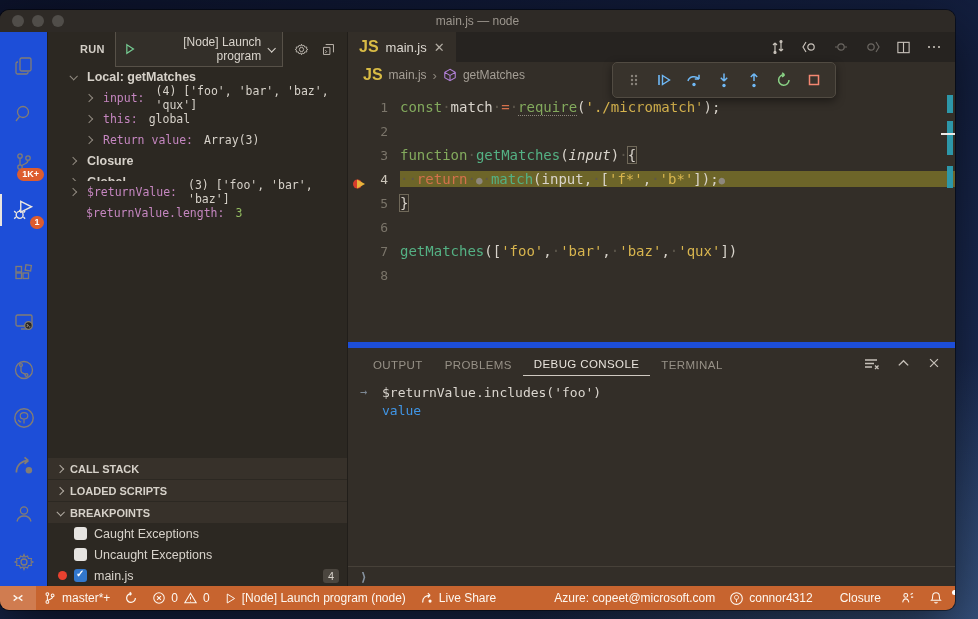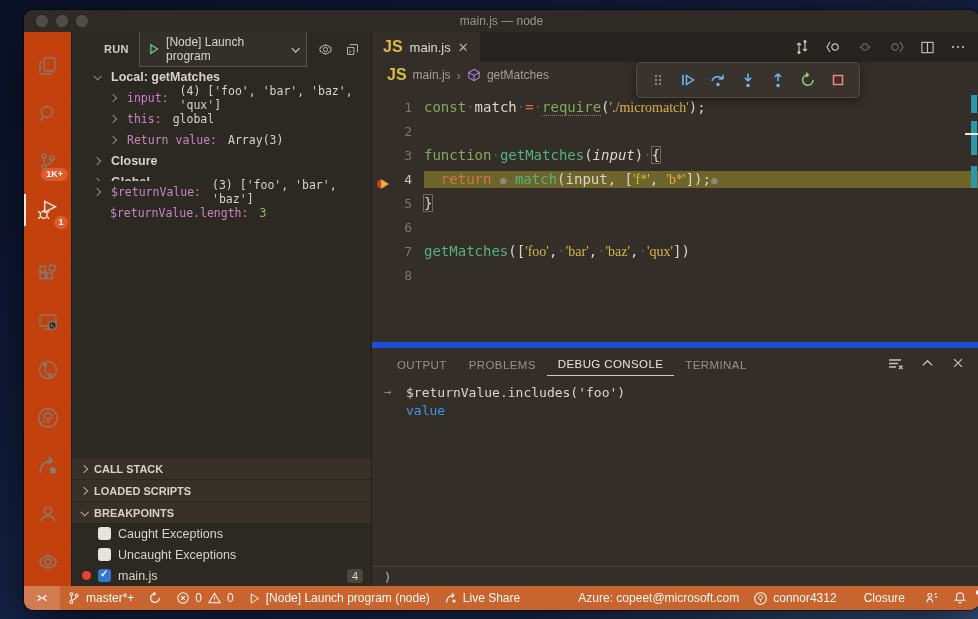--- a/index.html
+++ b/index.html
@@ -7,56 +7,56 @@
   body {
     font-family:"Liberation Sans", sans-serif;
     background:
       radial-gradient(620px 420px at 92% 98%, rgba(96,140,200,.40), rgba(40,70,120,0) 60%),
       linear-gradient(155deg, #0c1229 0%, #121d3c 40%, #1a2a52 72%, #24395f 100%);
     position:relative;
   }
   .mono { font-family:"DejaVu Sans Mono", monospace; }
 
   .window {
-    position:absolute; left:24px; top:10px; width:955px; height:600px;
+    position:absolute; left:0; top:10px; width:955px; height:600px;
     border-radius:9px; overflow:hidden; background:#2c2822;
     box-shadow:0 22px 60px rgba(0,0,0,.65), 0 0 0 1px rgba(0,0,0,.45);
     display:flex; flex-direction:column;
   }
 
   
   .titlebar { height:22px; background:#2e2a26; flex:0 0 22px; position:relative;
     display:flex; align-items:center; justify-content:center; }
   .titlebar .title { font-size:12px; color:#9b958d; }
   .traffic { position:absolute; left:12px; top:5px; display:flex; gap:8px; }
   .traffic span { width:12px; height:12px; border-radius:50%; background:#504d49; display:block; }
 
   .main { flex:1; display:flex; min-height:0; }
 
   
-  .activitybar { width:47px; background:#c2410c; flex:0 0 47px; display:flex;
+  .activitybar { width:47px; background:#1d4ed8; flex:0 0 47px; display:flex;
     flex-direction:column; align-items:center; padding-top:10px; }
   .ab-item { width:47px; height:50px; display:flex; align-items:center; justify-content:center;
     position:relative; color:#837d74; }
   .ab-item.gap { margin-top:16px; }
   .ab-item.active { color:#e9e5df; }
   .ab-item.active::before { content:""; position:absolute; left:0; top:8px; bottom:8px; width:2px; background:#e9e5df; }
   .ab-item svg { stroke:currentColor; fill:none; stroke-width:1.3; }
   .ab-badge { position:absolute; right:3px; bottom:5px; background:#dd5c2e; color:#fff;
     font-size:9px; font-weight:bold; border-radius:9px; padding:1px 5px; line-height:11px; }
   .ab-badge.round { padding:1px 4.5px; }
   .ab-bottom { margin-top:auto; }
 
   
   .sidebar { width:301px; flex:0 0 301px; background:#2c2822; border-left:1px solid #211e1a;
     border-right:1px solid #211e1a; display:flex; flex-direction:column; color:#cfc9c1; min-height:0; }
   .run-toolbar { height:34px; flex:0 0 34px; display:flex; align-items:center; padding:0 10px 0 32px; gap:10px; }
   .run-label { font-size:11px; font-weight:bold; color:#d3cec6; letter-spacing:.3px; }
   .launch-select { height:36px; display:flex; align-items:center; gap:7px; padding:0 8px;
-    background:#332f29; border:1px solid #575148; border-radius:0; font-size:12px; color:#d9d4cc; }
+    background:#332f29; border:1px solid #575148; border-radius:0; font-size:12px; color:#d9d4cc;text-align:right; }
   .chev { display:inline-block; width:6px; height:6px; border-right:1.4px solid currentColor;
     border-bottom:1.4px solid currentColor; }
   .chev.down { transform:rotate(45deg) translateY(-1px); }
   .chev.right { transform:rotate(-45deg); }
   .tb-icon { color:#c5bfb7; display:flex; }
   .tb-icon svg { stroke:currentColor; fill:none; stroke-width:1.3; }
 
   .sect-header { height:22px; flex:0 0 22px; background:#37312a; display:flex; align-items:center;
     gap:7px; padding-left:9px; font-size:11px; font-weight:bold; color:#d6d1c9;
     border-top:1px solid #2c2822; }
@@ -104,21 +104,21 @@
   .gutter { width:52px; flex:0 0 52px; text-align:right; color:#7b756a; font-size:13px;
     position:relative; padding-right:12px; }
   .line-content { flex:1; white-space:pre; }
   .code-line.current .line-content { background:#6d6529; }
   .code-line.current .gutter { color:#cbc5b9; }
   .bp-hit { position:absolute; left:4px; top:4px; }
 
   .tok-kw  { color:#83aa5d; }
   .tok-fg  { color:#d9d4cc; }
   .tok-op  { color:#d3714c; }
-  .tok-str { color:#d8b54e;font-family:Liberation Serif, serif; }
+  .tok-str { color:#d8b54e; }
   .tok-fn  { color:#54b184; }
   .tok-param { color:#d9d4cc; font-style:italic; }
   .tok-brk { color:#d9d4cc; outline:1px solid #6f6859; }
   .tok-ws  { color:#5d574c; }
   .tok-bp  { color:#8d877d; font-size:11px; }
   .tok-req { color:#83aa5d; border-bottom:1.5px dotted #8d877d; }
 
   .ruler { position:absolute; right:0; top:0; bottom:0; width:11px; }
   .ruler .mark { position:absolute; right:2px; width:6px; background:#2d97a9; }
   .ruler .wline { position:absolute; right:0; width:14px; height:2px; background:#eceae7; }

